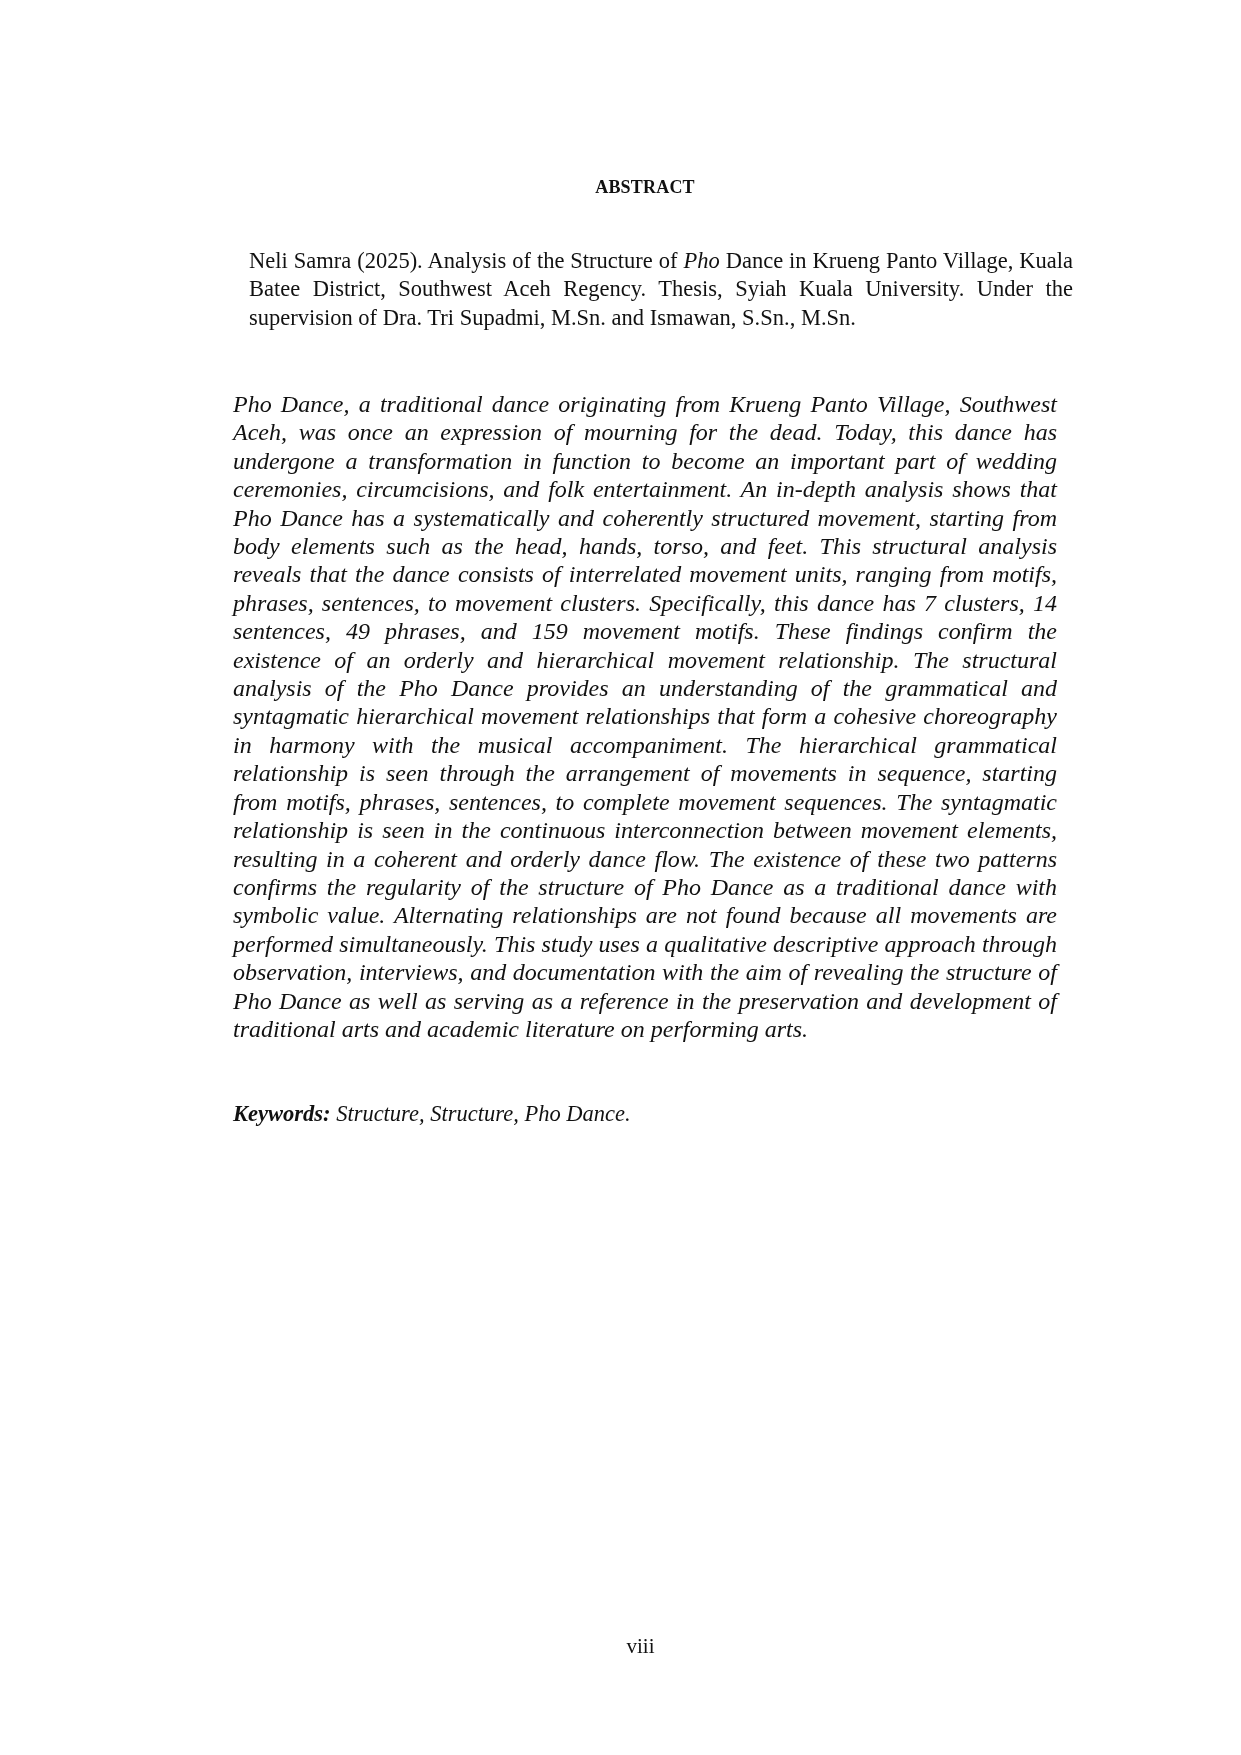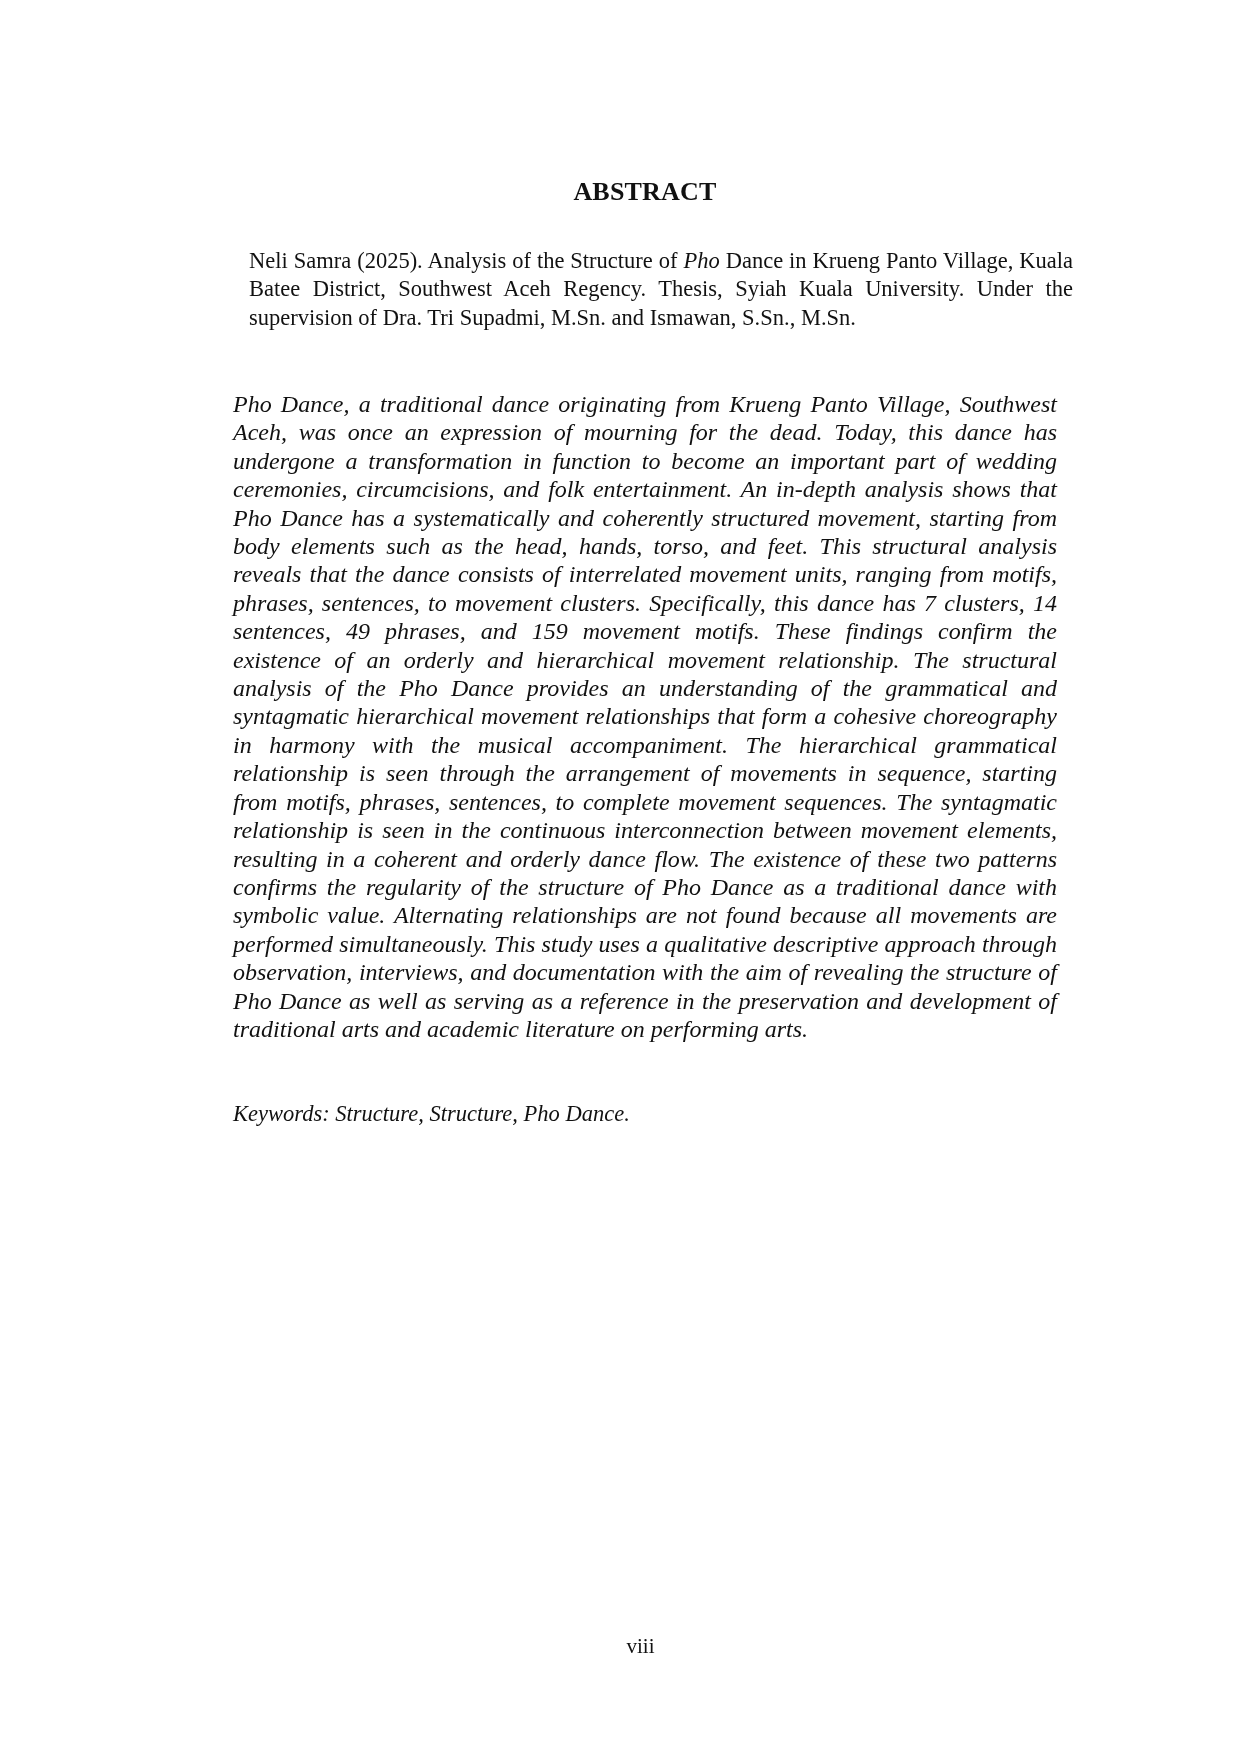--- a/index.html
+++ b/index.html
@@ -1,26 +1,26 @@
 <!DOCTYPE html>
 <html><head>
   <meta charset="utf-8">
   <style>
     html, body { margin: 0; padding: 0; background: #ffffff; }
     body { width: 1241px; height: 1755px; position: relative; overflow: hidden;
            font-family: "Liberation Serif", "DejaVu Serif", serif; color: #111; }
     .page { position: absolute; left: 233px; top: 0; width: 824px; }
     .title { position: absolute; left: 0; width: 824px; top: 177px; text-align: center;
-             font-weight: bold; font-size: 26px; letter-spacing: 0.2px; }
+             font-weight: bold; font-size: 18px; letter-spacing: 0.2px; }
     .citation { position: absolute; left: 0; top: 231px; width: 824px;
                 font-size: 22.5px; line-height: 28.4px; text-align: justify; }
     .abstract { position: absolute; left: 0; top: 390px; width: 824px;
                 font-size: 24px; line-height: 28.4px; text-align: justify; font-style: italic; }
     .keywords { position: absolute; left: 0; top: 1101px; font-size: 22.5px; }
-    .keywords b { font-style: italic; font-weight: normal; }
+    .keywords b { font-style: italic; font-weight: bold; }
     .keywords .kv { font-style: italic; }
     .pagenum { position: absolute; left: 0; width: 1241px; top: 1634px; text-align: center; font-size: 21px; margin-left: 20px; }
   </style>
 </head>
 <body>
 
 <div class="page">
   <div class="title">ABSTRACT</div>
 
   <p class="citation" style="margin:16px;"><span>Neli Samra (2025). Analysis of the Structure of </span><i>Pho</i><span> Dance in Krueng Panto Village, Kuala Batee District, Southwest Aceh Regency. Thesis, Syiah Kuala University. Under the supervision of Dra. Tri Supadmi, M.Sn. and Ismawan, S.Sn., M.Sn.</span></p>

